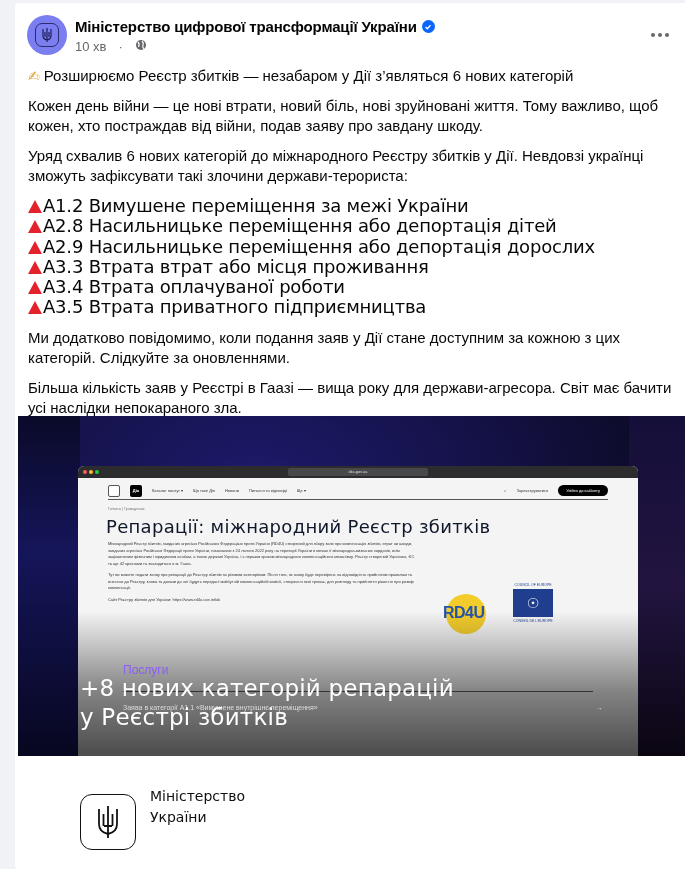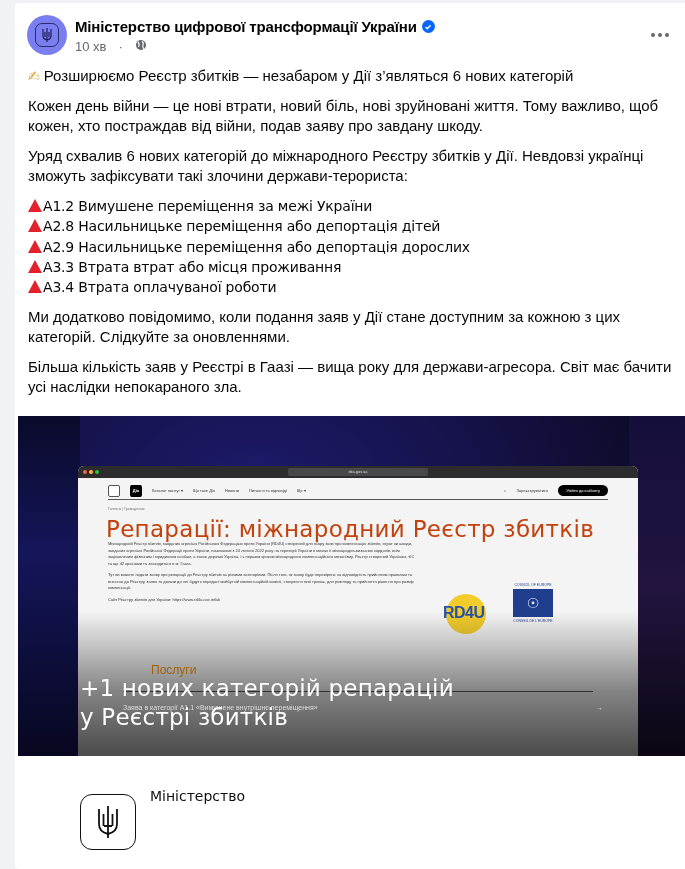--- a/index.html
+++ b/index.html
@@ -14,49 +14,49 @@
     .author { position: absolute; left: 48px; top: 3px; font-size: 15px; font-weight: bold; color: #050505; display: flex; align-items: center; gap: 5px; letter-spacing: -0.15px; }
     .author-name { cursor: pointer; }
     .verified { width: 13px; height: 13px; border-radius: 50%; background: #0866ff; display: inline-flex; align-items: center; justify-content: center; }
     .meta { position: absolute; left: 48px; top: 24px; font-size: 13px; color: #65676b; display: flex; align-items: center; gap: 12px; }
     .more { position: absolute; right: 8px; top: 6px; width: 28px; height: 28px; display: flex; align-items: center; justify-content: center; gap: 3px; cursor: pointer; }
     .more span { width: 4px; height: 4px; border-radius: 50%; background: #65676b; display: block; }
 
     
     .post-text { position: absolute; left: 13px; top: 63px; width: 650px; font-size: 15px; line-height: 20px; color: #080809; }
     .post-text p { margin-bottom: 10px; }
-    .post-text .cat-list { font-family: "DejaVu Sans", sans-serif; font-size: 14px; line-height: 20.3px; margin-bottom: 10px; letter-spacing: -0.2px; }
+    .post-text .cat-list { font-family: "DejaVu Sans", sans-serif; font-size: 18px; line-height: 20.3px; margin-bottom: 10px; letter-spacing: -0.2px; }
     .tri { display: inline-block; width: 0; height: 0; border-left: 7px solid transparent; border-right: 7px solid transparent; border-bottom: 13px solid #e4222b; vertical-align: -1px; margin-right: 1px; }
     .pen { display: inline-block; font-size: 14px; margin-right: 4px; color: #e0a030; }
 
     
     .media { position: absolute; left: 3px; top: 413px; width: 676px; height: 340px; overflow: hidden; cursor: pointer;
       background: radial-gradient(ellipse at 35% 20%, #1d1a6b 0%, #15124a 35%, #0b0a22 70%, #050510 100%); }
     .media-right { position: absolute; right: 0; top: 0; width: 65px; height: 100%; background: linear-gradient(180deg, #140f3a 0%, #22143f 50%, #0b0612 100%); }
     .media-left { position: absolute; left: 0; top: 0; width: 62px; height: 100%; background: linear-gradient(180deg, #0a0a2a 0%, #15155a 40%, #070720 100%); }
     .browser { position: absolute; left: 60px; top: 50px; width: 560px; height: 300px; background: #f4f4f4; border-radius: 6px 6px 0 0; overflow: hidden; }
     .browser-bar { height: 12px; background: #2c2c2e; display: flex; align-items: center; padding: 0 5px; gap: 2px; }
     .dot { width: 4px; height: 4px; border-radius: 50%; }
     .url-bar { position: absolute; left: 210px; top: 2px; width: 140px; height: 8px; background: #48484a; border-radius: 2px; font-size: 4px; color: #ddd; text-align: center; line-height: 8px; }
     .site-nav { position: absolute; left: 30px; top: 16px; width: 500px; height: 18px; display: flex; align-items: center; gap: 10px; font-size: 4px; color: #333; border-bottom: 1px solid #555; }
     .diia-logo { width: 12px; height: 12px; background: #000; color: #fff; font-size: 4px; font-weight: bold; border-radius: 2px; display: flex; align-items: center; justify-content: center; }
     .trident-box { width: 12px; height: 12px; border: 1px solid #555; border-radius: 2px; background: #fff; }
     .nav-right { margin-left: auto; display: flex; gap: 10px; align-items: center; }
     .login-pill { background: #000; color: #fff; padding: 3px 8px; border-radius: 6px; font-size: 4px; }
     .crumbs { position: absolute; left: 30px; top: 41px; font-size: 3.5px; color: #777; }
-    .site-title { position: absolute; left: 28px; top: 50px; font-size: 23px; color: #c2410c; letter-spacing: 0.3px; white-space: nowrap; font-family: "DejaVu Sans", sans-serif; }
+    .site-title { position: absolute; left: 28px; top: 50px; font-size: 18px; color: #0f172a; letter-spacing: 0.3px; white-space: nowrap; font-family: "DejaVu Sans", sans-serif; }
     .site-body { position: absolute; left: 30px; top: 75px; width: 310px; font-size: 4px; line-height: 6.5px; color: #333; }
     .site-body p { margin-bottom: 5px; }
     .rd4u { position: absolute; left: 368px; top: 128px; width: 40px; height: 40px; border-radius: 50%; background: #f2cc2a; }
     .rd4u-text { position: absolute; left: 365px; top: 138px; font-size: 16px; font-weight: bold; color: #2653a8; letter-spacing: -0.5px; }
     .coe { position: absolute; left: 427px; top: 117px; width: 56px; height: 55px; font-size: 3.5px; color: #1f3e8e; text-align: center; }
     .coe-flag { width: 40px; height: 28px; background: #1f3e8e; margin: 2px auto; display: flex; align-items: center; justify-content: center; color: #fff; font-size: 14px; }
     .fade { position: absolute; left: 0; right: 0; top: 145px; height: 200px; background: linear-gradient(180deg, rgba(0,0,0,0) 0%, rgba(40,40,40,0.55) 40%, rgba(50,50,50,0.85) 70%, rgba(55,55,55,0.95) 100%); }
     .service-line { position: absolute; left: 45px; top: 238px; width: 480px; font-size: 7px; color: #ddd; display: flex; justify-content: space-between; }
-    .services-heading { position: absolute; left: 45px; top: 197px; font-size: 12px; color: #a16207; margin-left: 28px; }
+    .services-heading { position: absolute; left: 45px; top: 197px; font-size: 12px; color: #8b5cf6; }
     .services-rule { position: absolute; left: 45px; top: 225px; width: 470px; height: 1px; background: #333; }
     .overlay-title { position: absolute; left: 62px; top: 258px; font-size: 23px; line-height: 29px; color: #fff; font-family: "DejaVu Sans", sans-serif; letter-spacing: 0.2px; }
 
     
     .preview { position: absolute; left: 3px; top: 753px; width: 676px; height: 113px; background: #fff; cursor: pointer; }
     .mt-logo { position: absolute; left: 62px; top: 38px; width: 56px; height: 56px; border: 1.5px solid #111; border-radius: 12px; display: flex; align-items: center; justify-content: center; }
     .mt-name { position: absolute; left: 132px; top: 30px; font-size: 14px; line-height: 21px; color: #111; font-family: "DejaVu Sans", sans-serif; }
   </style>
 </head>
 <body>
@@ -101,20 +101,21 @@
       <span class="pen">✍</span><span>Розширюємо Реєстр збитків —  незабаром у Дії з’являться 6 нових категорій</span>
     </p>
     <p>Кожен день війни — це нові втрати, новий біль, нові зруйновані життя. Тому важливо, щоб кожен, хто постраждав від війни, подав заяву про завдану шкоду.</p>
     <p>Уряд схвалив 6 нових категорій до міжнародного Реєстру збитків у Дії. Невдовзі українці зможуть зафіксувати такі злочини держави-терориста:</p>
     <div class="cat-list">
       <div><span class="tri"></span><span>А1.2 Вимушене переміщення за межі України</span></div>
       <div><span class="tri"></span><span>А2.8 Насильницьке переміщення або депортація дітей</span></div>
       <div><span class="tri"></span><span>А2.9 Насильницьке переміщення або депортація дорослих</span></div>
       <div><span class="tri"></span><span>А3.3 Втрата втрат або місця проживання</span></div>
       <div><span class="tri"></span><span>А3.4 Втрата оплачуваної роботи</span></div>
+      <div><span class="tri"></span><span>А3.5 Втрата приватного підприємництва</span></div>
     </div>
     <p>Ми додатково повідомимо, коли подання заяв у Дії стане доступним за кожною з цих категорій. Слідкуйте за оновленнями.</p>
     <p>Більша кількість заяв у Реєстрі в Гаазі — вища року для держави-агресора. Світ має бачити усі наслідки непокараного зла.</p>
   </div>
 
   <div class="media">
     <div class="media-left"></div>
     <div class="media-right"></div>
     <div class="browser">
       <div class="browser-bar">
@@ -153,29 +154,30 @@
       </div>
       <div class="fade"></div>
       <div class="services-heading">Послуги</div>
       <div class="services-rule"></div>
       <div class="service-line">
         <span>Заява в категорії А1.1 «Вимушене внутрішнє переміщення»</span>
         <span>→</span>
       </div>
     </div>
     <div class="overlay-title">
-      <div>+1 нових категорій репарацій</div>
+      <div>+8 нових категорій репарацій</div>
       <div>у Реєстрі збитків</div>
     </div>
   </div>
 
   <div class="preview">
     <div class="mt-logo">
       <svg width="26" height="36" viewBox="0 0 26 36">
           <path d="M13 2 L13 30 M4 5 L4 20 Q4 28 13 30 Q22 28 22 20 L22 5 M8.5 10 L8.5 22 M17.5 10 L17.5 22 M13 30 L13 34 M9 22 L17 22" stroke="#111" stroke-width="1.8" fill="none"></path>
         </svg>
     </div>
     <div class="mt-name">
       <div>Міністерство</div>
+      <div>України</div>
     </div>
   </div>
 
 </div>
 
 </body></html>

